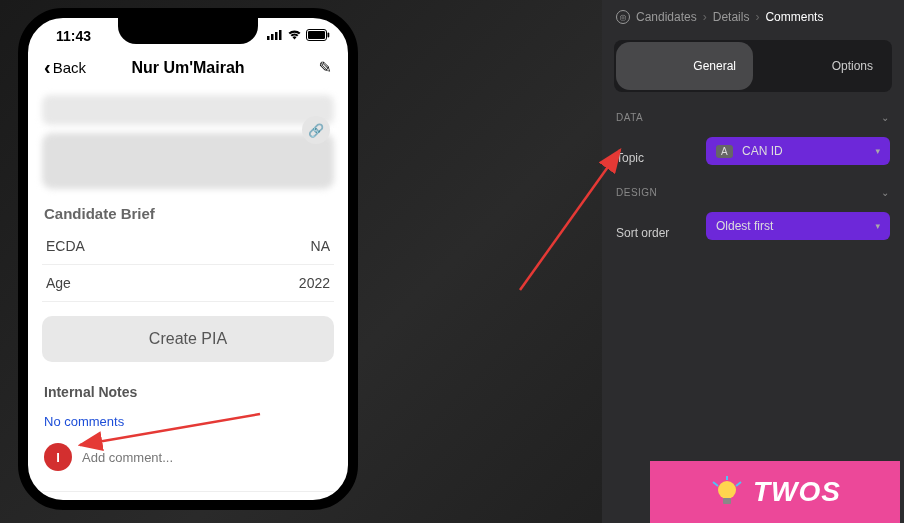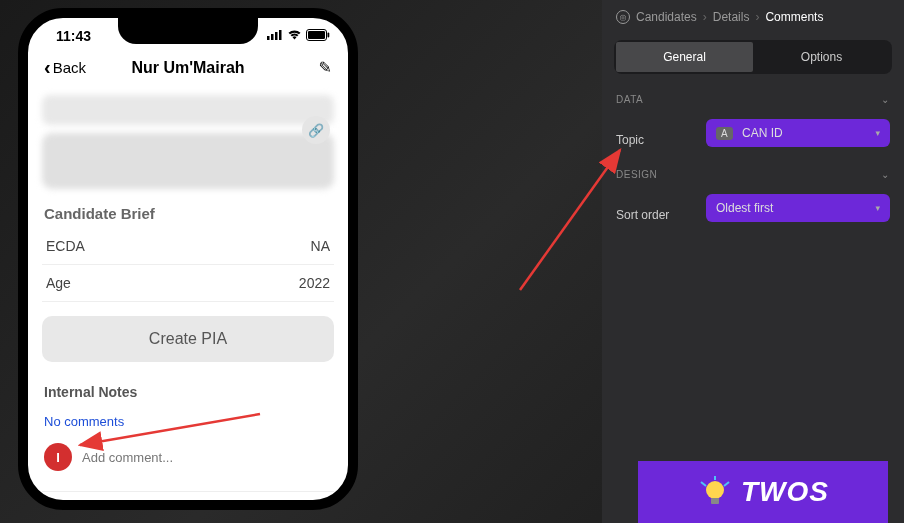--- a/index.html
+++ b/index.html
@@ -217,23 +217,23 @@
     }
     .seg-control {
       display: flex;
       background: #1c1c1e;
       border-radius: 8px;
       margin: 6px 12px 12px;
       padding: 2px;
     }
     .seg-item {
       flex: 1;
-      text-align: center;
-      padding: 8px;
-      border-radius: 2px;
+      text-align: right;
+      padding: 17px;
+      border-radius: 14px;
       font-size: 12px;
       color: #ccc;
     }
     .seg-item.active {
       background: #48484a;
       color: #fff;
     }
     .section-hdr {
       display: flex;
       justify-content: space-between;
@@ -278,25 +278,25 @@
     
     .arrow-svg {
       position: absolute;
       pointer-events: none;
       z-index: 20;
     }
 
     
     .watermark {
       position: absolute;
-      right: 16px;
+      right: 4px;
       bottom: 0;
       width: 250px;
       height: 62px;
-      background: #6d28d9;
+      background: #ec4899;
       display: flex;
       align-items: center;
       justify-content: center;
       gap: 8px;
       z-index: 30;
     }
     .wm-text {
       color: #fff;
       font-size: 28px;
       font-weight: 900;

